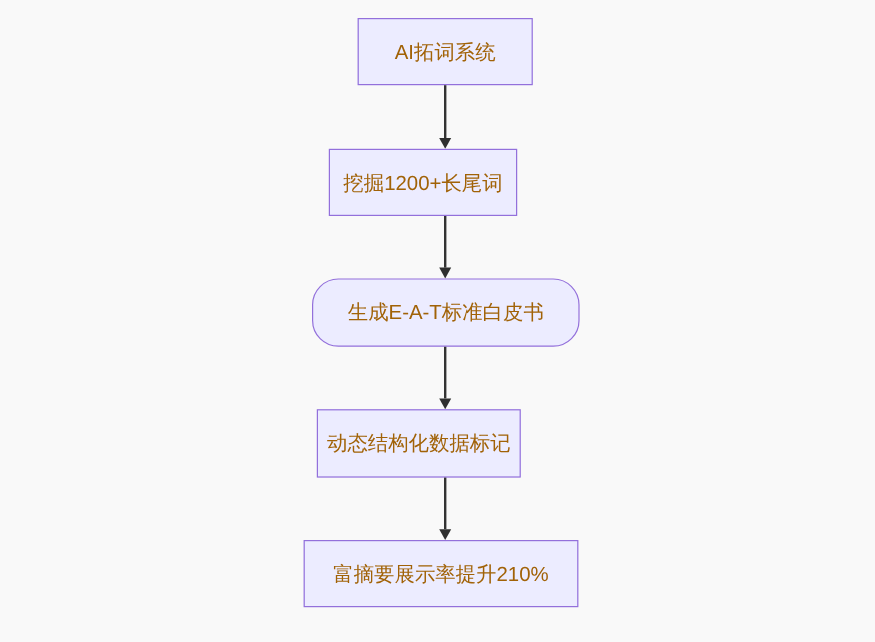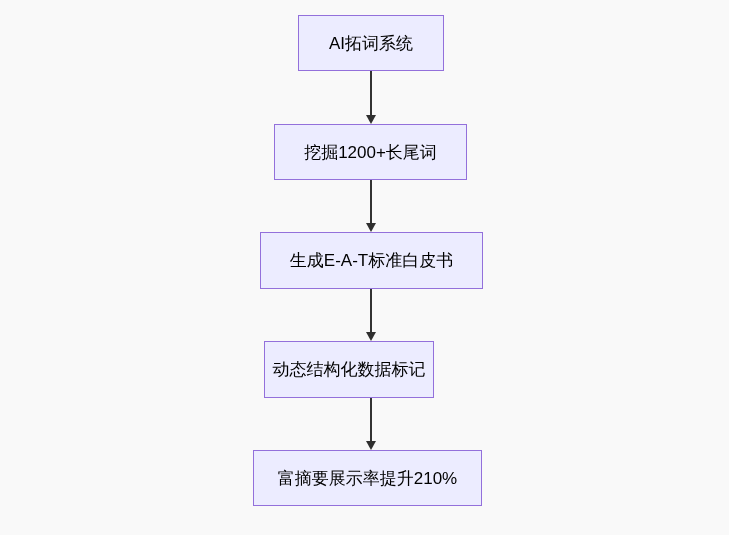--- a/index.html
+++ b/index.html
@@ -19,27 +19,27 @@
     position: absolute;
     box-sizing: border-box;
     background: #ececff;
     border: 1.4px solid #9370db;
     display: flex;
     align-items: center;
     justify-content: center;
   }
   .node-label {
     font-size: 17px;
-    color: #000000;
+    color: #a16207;
     white-space: nowrap;
     line-height: 1;
   }
   .node1 { left: 298px; top: 15px;  width: 146px; height: 56px; }
-  .node2 { left: 274px; top: 124px; width: 193px; height: 56px; }
-  .node3 { left: 260px; top: 232px; width: 223px; height: 57px; }
+  .node2 { left: 274px; top: 124px; width: 157px; height: 56px; }
+  .node3 { left: 260px; top: 232px; width: 223px; height: 57px; border-radius: 22px; }
   .node4 { left: 264px; top: 341px; width: 170px; height: 57px; }
   .node5 { left: 253px; top: 450px; width: 229px; height: 56px; align-items: center; }
 
   .edge {
     position: absolute;
     left: 364px;
     width: 13px;
     display: flex;
     flex-direction: column;
     align-items: center;

